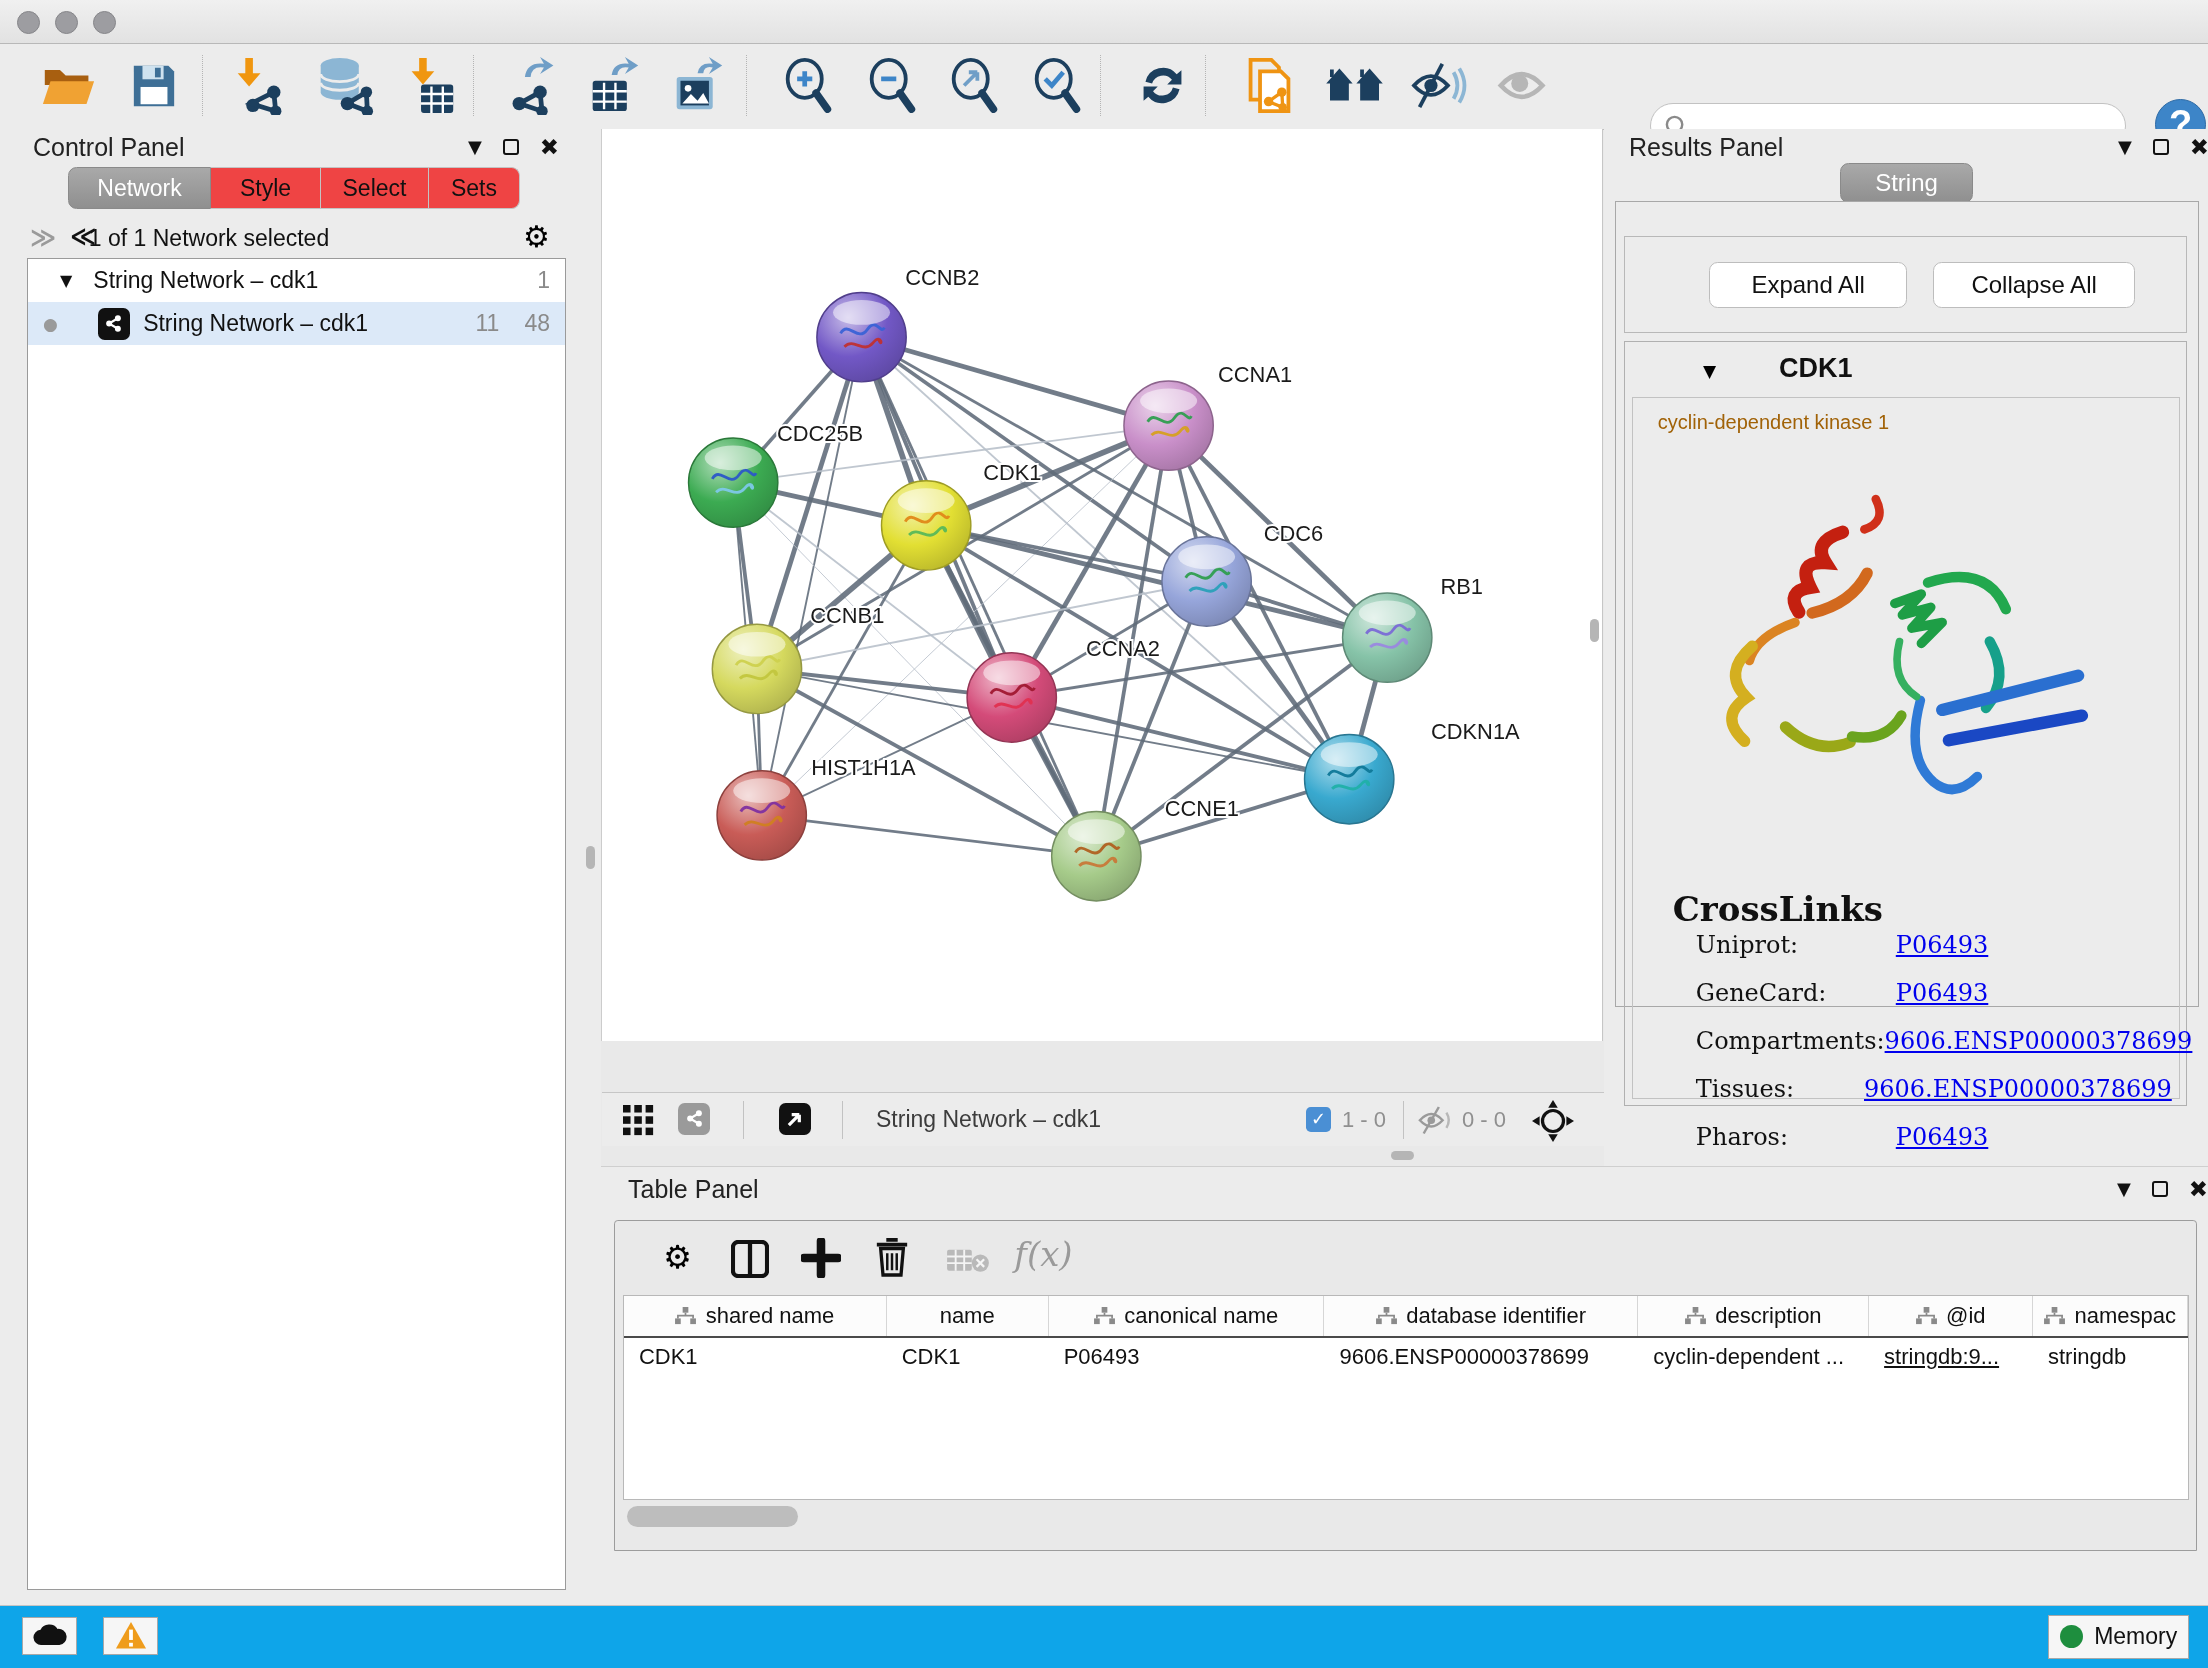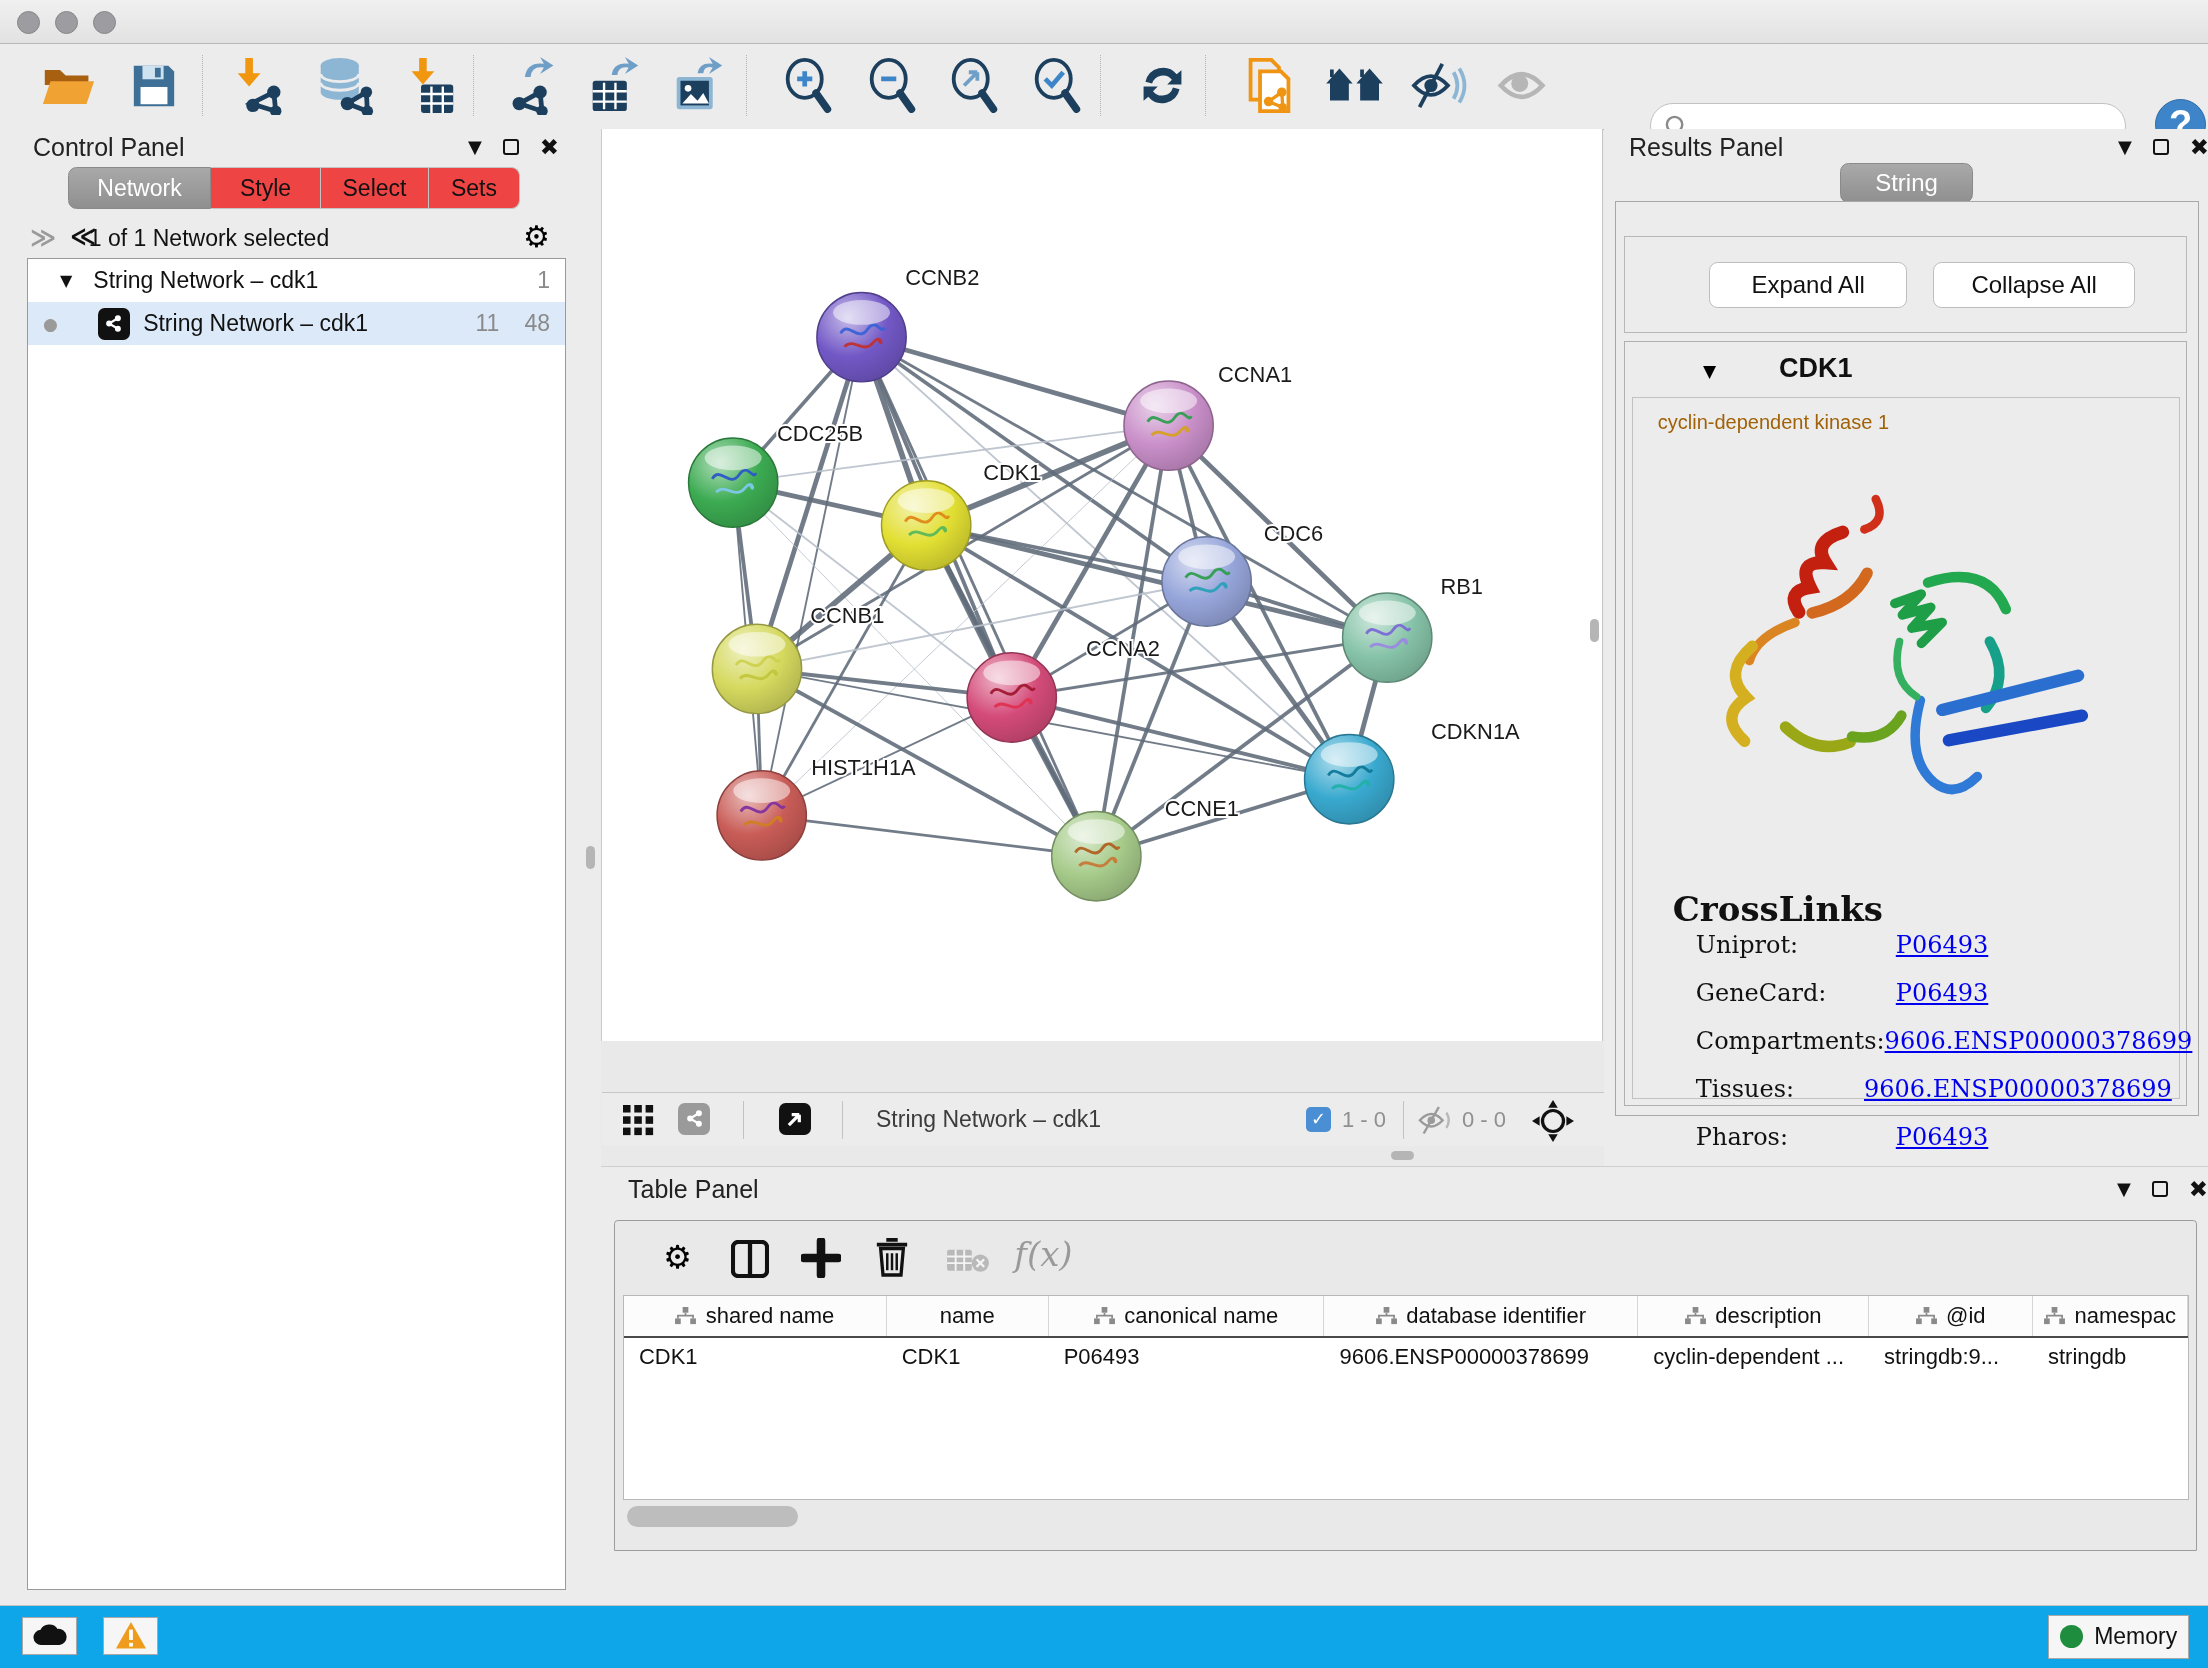--- a/index.html
+++ b/index.html
@@ -50,21 +50,21 @@
   .nf-sep { top:7.6px; height:38px; width:0; border-left:1px solid #c2c2c2; }
   #nf-title { font-size:23px; color:#3c3c3c; }
   .nf-count { font-size:22px; color:#8f8f8f; }
   .nodelabel { font-size:23px; fill:#1a1a1a; stroke:#ffffff; stroke-width:4px; paint-order:stroke;
     font-family:"Liberation Sans", sans-serif; }
 
   
   #results-panel { left:1604px; top:129px; width:605px; height:1037px; background:#ececec; }
   #string-tab { left:236px; top:34px; width:133px; height:40px; background:linear-gradient(#a9a9a9,#8f8f8f);
     border:1px solid #8a8a8a; border-radius:8.6px; color:#fff; font-size:24px; display:flex; align-items:center; justify-content:center; }
-  #rp-frame { left:10.5px; top:72px; width:584px; height:915px; border:1.4px solid #a8a8a8; background:#ececec; }
+  #rp-frame { left:10.5px; top:72px; width:584px; height:806px; border:1.4px solid #a8a8a8; background:#ececec; }
   #expand-box { left:8.6px; top:34px; width:563px; height:97px; border:1.4px solid #b8b8b8; }
   .rp-btn { top:25px; height:46px; background:#fff; border:1px solid #bdbdbd; border-radius:8.6px;
     font-size:24px; color:#111; display:flex; align-items:center; justify-content:center; }
   #entry-frame { left:8.6px; top:139px; width:563px; height:765px; border:1.4px solid #b0b0b0; }
   #entry-name { font-size:27px; font-weight:bold; color:#111; }
   #entry-desc-box { left:6.7px; top:55px; width:548px; height:702px; border:1px solid #c2c2c2; }
   #entry-desc { font-size:20px; color:#a16207; }
   .serif { font-family:"DejaVu Serif","Liberation Serif",serif; }
   .xl-label { font-size:24px; color:#111; }
   .xl-link { font-size:24px; color:#0000EE; text-decoration:underline; }
@@ -713,21 +713,21 @@
             </svg>
             <span>namespac</span>
           </div>
         </div>
       <div id="tbl-row">
           <div class="td" style="width: 263px;">CDK1</div>
           <div class="td" style="width: 162px;">CDK1</div>
           <div class="td" style="width: 276px;">P06493</div>
           <div class="td" style="width: 314px;">9606.ENSP00000378699</div>
           <div class="td" style="width: 231px;">cyclin-dependent ...</div>
-          <div class="td" style="width: 164px;">stringdb:9...</div>
+          <div class="td" style="width: 164px; text-decoration: underline;">stringdb:9...</div>
           <div class="td" style="width: 155px;">stringdb</div>
         </div>
     </div>
     <div id="hscroll" class="abs"></div>
   </div>
 </div>
 
 <div id="status-bar" class="abs">
   <div class="sb-btn abs" style="left:22px">
     <svg width="34" height="23" viewBox="0 0 36 24">

